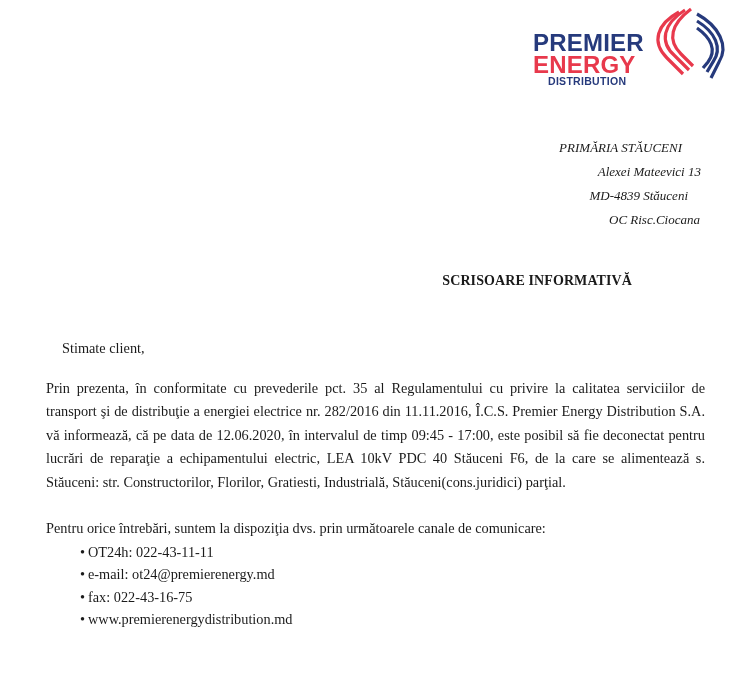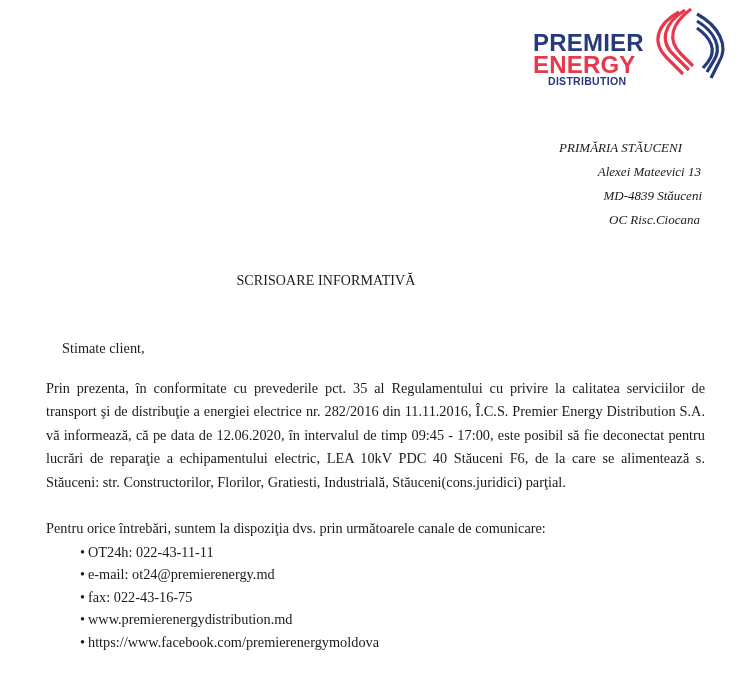--- a/index.html
+++ b/index.html
@@ -63,30 +63,31 @@
       right: 46px;
       top: 136px;
       text-align: right;
       font-style: italic;
       font-size: 13px;
       line-height: 24px;
     }
     .addressee div { white-space: nowrap; }
     .addr-l1 { margin-right: 22px; }
     .addr-l2 { margin-right: 3px; }
-    .addr-l3 { margin-right: 2px; }
+    .addr-l3 { margin-right: 16px; }
     .addr-l4 { margin-right: 4px; }
     .title {
       position: absolute;
       left: 0;
       width: 632px;
       top: 273px;
-      text-align: center;
+      text-align: right;
       font-size: 14px;
       letter-spacing: 0.1px;
+      font-weight: bold;
     }
     .title span { margin-left: 20px; }
     .body {
       position: absolute;
       left: 46px;
       top: 321px;
       width: 659px;
       font-size: 14.3px;
       line-height: 23.5px;
     }
@@ -154,17 +155,14 @@
     </li>
     <li>
       <span class="bullet">•</span><span>e-mail: ot24@premierenergy.md</span>
     </li>
     <li>
       <span class="bullet">•</span><span>fax: 022-43-16-75</span>
     </li>
     <li>
       <span class="bullet">•</span><span>www.premierenergydistribution.md</span>
     </li>
-    <li>
-      <span class="bullet">•</span><span>https://www.facebook.com/premierenergymoldova</span>
-    </li>
   </ul>
 </div>
 
 </body></html>

